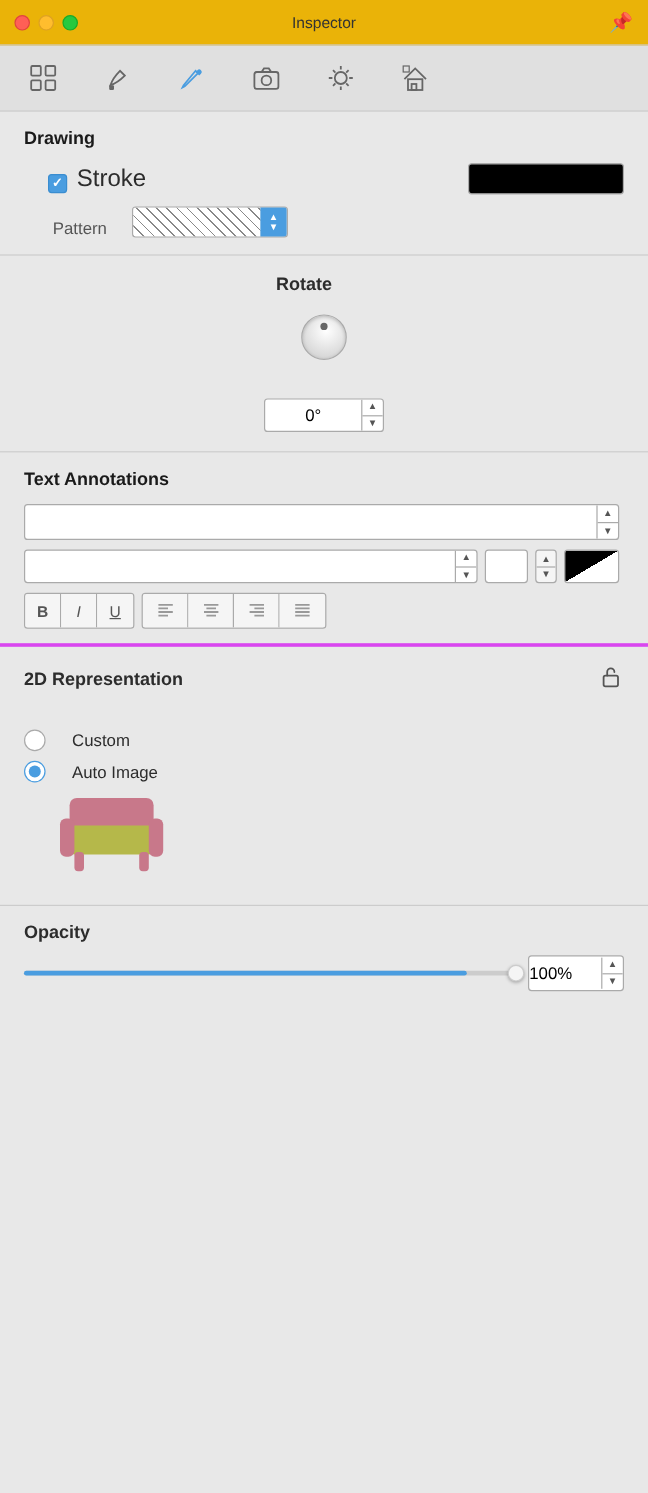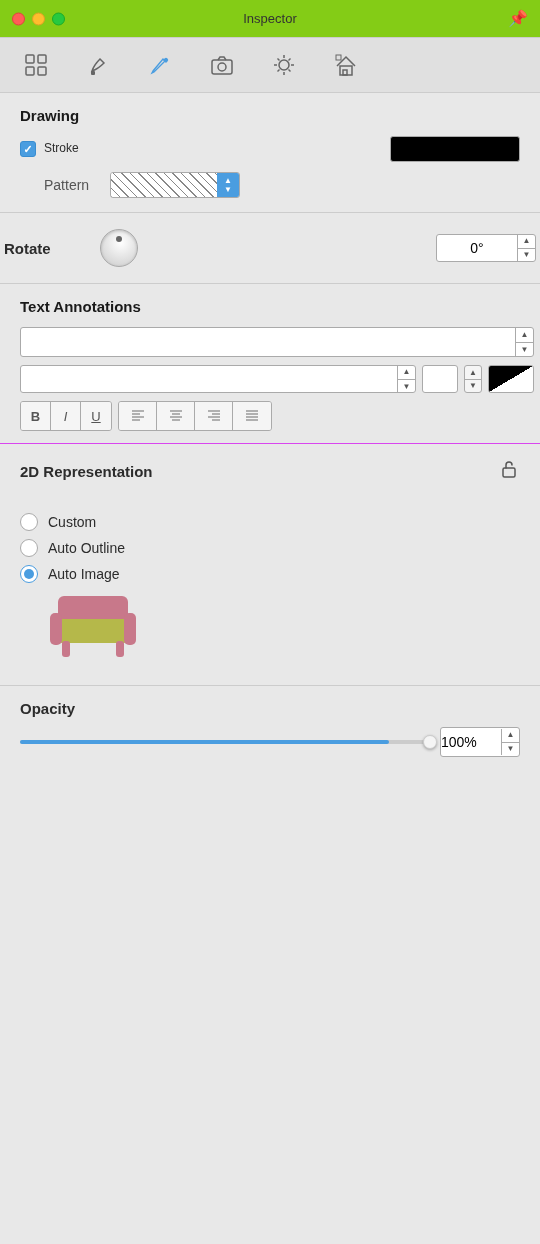--- a/index.html
+++ b/index.html
@@ -12,21 +12,21 @@
       font-size: 14px;
       color: #2c2c2c;
     }
 
     
     .titlebar {
       display: flex;
       align-items: center;
       justify-content: center;
       height: 38px;
-      background: #84cc16;
+      background: #eab308;
       border-bottom: 1px solid #ccc;
       position: relative;
     }
     .traffic-lights {
       display: flex;
       gap: 7px;
       position: absolute;
       left: 12px;
       top: 50%;
       transform: translateY(-50%);
@@ -88,24 +88,25 @@
     }
 
     
     .drawing-row {
       display: flex;
       align-items: center;
       margin-bottom: 10px;
     }
     .drawing-row label {
       display: flex;
-      align-items: flex-start;
+      align-items: flex-end;
       gap: 8px;
       min-width: 90px;
-      font-size: 12px;
+      font-size: 20px;
+      margin-left: 20px;
     }
     .drawing-row .spacer { flex: 1; }
     .color-swatch {
       width: 130px;
       height: 26px;
       border: 1px solid #aaa;
       border-radius: 3px;
       cursor: pointer;
     }
     .swatch-black { background: #000; }
@@ -132,21 +133,21 @@
     .cb.checked::after {
       content: '✓';
       color: #fff;
       font-size: 11px;
       font-weight: bold;
     }
 
     
     .pattern-row {
       display: flex;
-      align-items: center;
+      align-items: flex-end;
       margin-bottom: 4px;
     }
     .pattern-label {
       min-width: 90px;
       padding-left: 24px;
       font-size: 14px;
       color: #555;
     }
     .pattern-swatch-wrap {
       display: flex;
@@ -188,23 +189,24 @@
     .stepper-arrows span {
       color: #fff;
       font-size: 8px;
       line-height: 1;
     }
 
     
     .rotate-section {
       display: flex;
       align-items: center;
-      padding: 16px 4px;
+      padding: 16px 20px;
       border-bottom: 1px solid #ccc;
       gap: 16px;
+      flex-direction: column;
     }
     .rotate-label {
       font-size: 15px;
       font-weight: 700;
       min-width: 80px;
     }
     .rotate-dial {
       width: 38px;
       height: 38px;
       border-radius: 50%;
@@ -259,22 +261,22 @@
       font-size: 8px;
       color: #555;
       line-height: 1;
     }
     .mini-stepper span:first-child {
       border-bottom: 1px solid #aaa;
     }
 
     
     .text-annot-section {
-      padding: 14px 6px 12px 20px;
-      border-bottom: 1px solid #d946ef;
+      padding: 14px 24px 12px 20px;
+      border-bottom: 3px solid #d946ef;
     }
     .text-input-row {
       display: flex;
       align-items: center;
       border: 1px solid #aaa;
       border-radius: 3px;
       background: #fff;
       margin-bottom: 8px;
       overflow: hidden;
     }
@@ -413,21 +415,21 @@
     }
     .lock-icon {
       font-size: 18px;
       color: #555;
       cursor: pointer;
     }
 
     .radio-row {
       display: flex;
       align-items: center;
-      gap: 10px;
+      gap: 22px;
       margin-bottom: 8px;
     }
     .radio-circle {
       width: 18px;
       height: 18px;
       border-radius: 50%;
       border: 1.5px solid #aaa;
       background: #fff;
       display: flex;
       align-items: center;
@@ -702,24 +704,20 @@
         <path d="M8 10V7a3 3 0 016 0" stroke="#555" stroke-width="1.5" fill="none" stroke-linecap="round"></path>
       </svg>
     </span>
   </div>
 
   <div class="radio-row">
     <div class="radio-circle"></div>
     <span class="radio-label">Custom</span>
   </div>
 
-  <div class="radio-row">
-    <div class="radio-circle"></div>
-    <span class="radio-label">Auto Outline</span>
-  </div>
 
   <div class="radio-row">
     <div class="radio-circle selected"></div>
     <span class="radio-label">Auto Image</span>
   </div>
 
   <div class="chair-img">
     <svg viewBox="0 0 90 80" width="90" height="80">
 
       <rect x="10" y="5" width="70" height="25" rx="6" fill="#c8788a"></rect>

